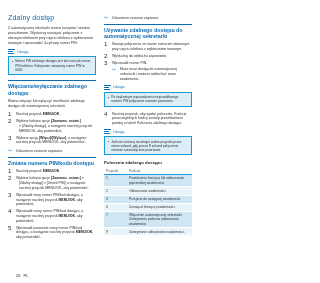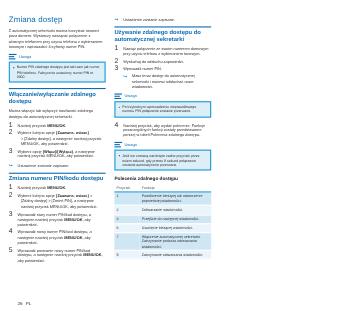--- a/index.html
+++ b/index.html
@@ -199,21 +199,21 @@
   .footer .lang{font-weight:normal;}
 </style>
 </head>
 <body>
 
 <div class="page">
   <div class="cols">
 
     <div class="col">
 
-      <h1 class="sec-title">Zmiana dostęp</h1>
+      <h1 class="sec-title">Zdalny dostęp</h1>
 
       <p class="body">Z automatycznej sekretarki można korzystać również poza domem. Wystarczy nawiązać połączenie z własnym telefonem przy użyciu telefonu z wybieraniem tonowym i wprowadzić 4-cyfrowy numer PIN.</p>
 
       <div class="note">
         <div class="note-head">
           <span class="note-icon">
             <span class="bar b1"></span>
               <span class="bar b2"></span>
               <span class="bar b3"></span>
           </span>

